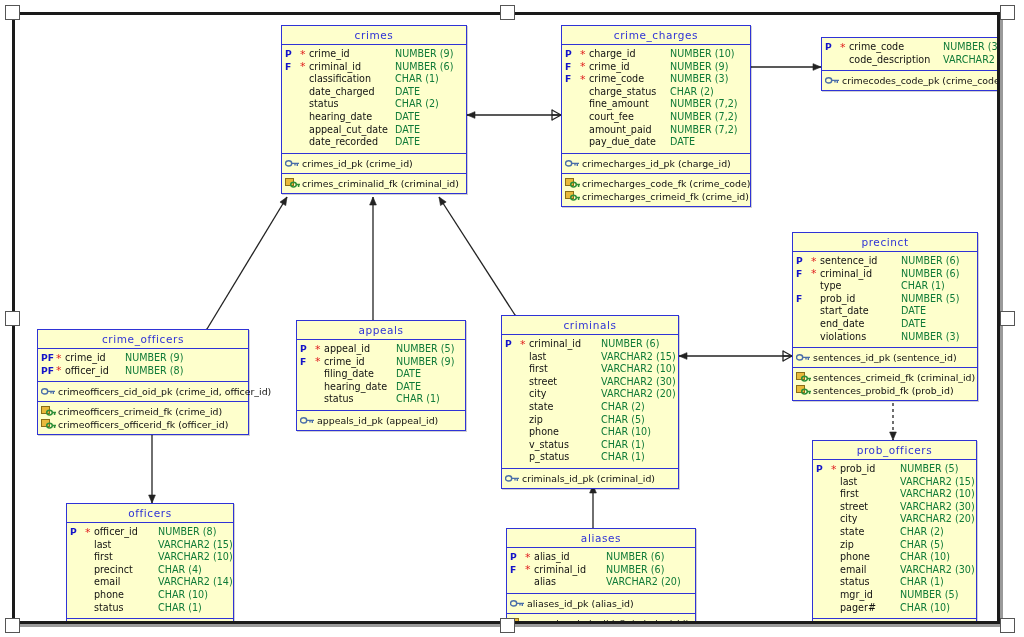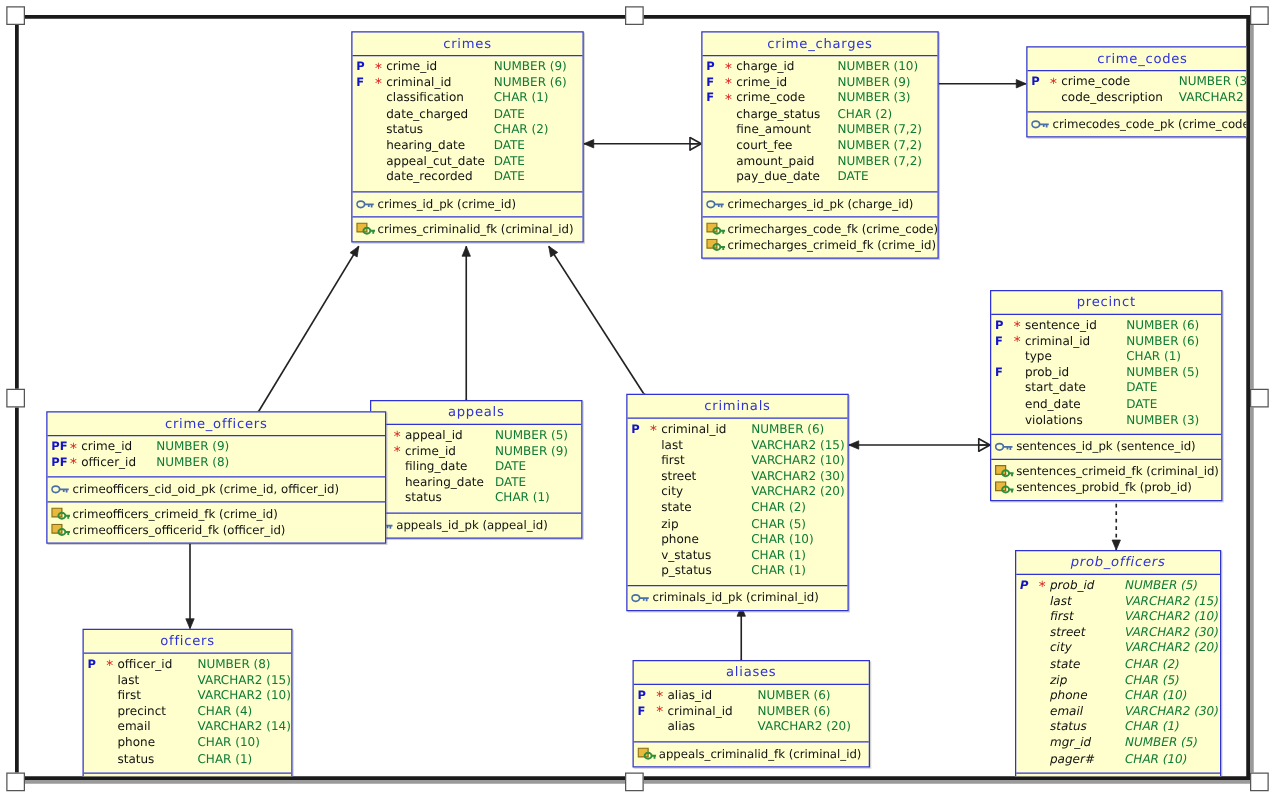--- a/index.html
+++ b/index.html
@@ -266,21 +266,20 @@
                   <rect x="0.5" y="0.5" width="8" height="7" fill="#e8b93c" stroke="#8a6d18" stroke-width="1"></rect>
                   <ellipse cx="8.5" cy="6.6" rx="2.8" ry="2.4" fill="none" stroke="#2f8f3a" stroke-width="1.5"></ellipse>
                   <path d="M11 6.6 L15 6.6 M13.6 6.6 L13.6 9 " stroke="#2f8f3a" stroke-width="1.5" fill="none"></path>
                 </svg>
               </span>
               <span>crimecharges_crimeid_fk (crime_id)</span>
             </div>
           </div>
         </div>
         <div class="entity" style="left: 806px; top: 22px; width: 186px;">
-          <div class="ent-title">crime_codes</div>
           <div class="attrs">
             <div class="attr" style="position:relative;">
               <span class="key">P</span>
               <span class="req">*</span>
               <span class="aname">crime_code</span>
               <span class="atype" style="left:118px">NUMBER (3)</span>
             </div>
             <div class="attr" style="position:relative;">
               <span class="key"></span>
               <span class="req"></span>
@@ -495,21 +494,21 @@
               <span class="ico ico-pk">
                 <svg width="15" height="11" viewBox="0 0 15 11">
                   <ellipse cx="3.6" cy="5.4" rx="3.1" ry="2.6" fill="none" stroke="#4a6ea9" stroke-width="1.4"></ellipse>
                   <path d="M6.6 5.4 L14 5.4 M12.3 5.4 L12.3 8 M10 5.4 L10 7.6" stroke="#4a6ea9" stroke-width="1.4" fill="none"></path>
                 </svg>
               </span>
               <span>appeals_id_pk (appeal_id)</span>
             </div>
           </div>
         </div>
-        <div class="entity" style="left: 22px; top: 314px; width: 272px;">
+        <div class="entity" style="left: 22px; top: 314px; width: 212px;">
           <div class="ent-title">crime_officers</div>
           <div class="attrs">
             <div class="attr" style="position:relative;">
               <span class="key">PF</span>
               <span class="req">*</span>
               <span class="aname">crime_id</span>
               <span class="atype" style="left:84px">NUMBER (9)</span>
             </div>
             <div class="attr" style="position:relative;">
               <span class="key">PF</span>
@@ -617,32 +616,43 @@
             </div>
             <div class="attr" style="position:relative;">
               <span class="key"></span>
               <span class="req"></span>
               <span class="aname">alias</span>
               <span class="atype" style="left:96px">VARCHAR2 (20)</span>
             </div>
           </div>
           <div class="keysec">
             <div class="krow">
+              <span class="ico ico-pk">
+                <svg width="15" height="11" viewBox="0 0 15 11">
+                  <ellipse cx="3.6" cy="5.4" rx="3.1" ry="2.6" fill="none" stroke="#4a6ea9" stroke-width="1.4"></ellipse>
+                  <path d="M6.6 5.4 L14 5.4 M12.3 5.4 L12.3 8 M10 5.4 L10 7.6" stroke="#4a6ea9" stroke-width="1.4" fill="none"></path>
+                </svg>
+              </span>
+              <span>aliases_id_pk (alias_id)</span>
+            </div>
+          </div>
+          <div class="keysec">
+            <div class="krow">
               <span class="ico ico-fk">
                 <svg width="15" height="11" viewBox="0 0 15 11">
                   <rect x="0.5" y="0.5" width="8" height="7" fill="#e8b93c" stroke="#8a6d18" stroke-width="1"></rect>
                   <ellipse cx="8.5" cy="6.6" rx="2.8" ry="2.4" fill="none" stroke="#2f8f3a" stroke-width="1.5"></ellipse>
                   <path d="M11 6.6 L15 6.6 M13.6 6.6 L13.6 9 " stroke="#2f8f3a" stroke-width="1.5" fill="none"></path>
                 </svg>
               </span>
               <span>appeals_criminalid_fk (criminal_id)</span>
             </div>
           </div>
         </div>
-        <div class="entity" style="left: 797px; top: 425px; width: 165px; font-style: italic;">
+        <div class="entity" style="left: 797px; top: 425px; width: 165px;">
           <div class="ent-title">prob_officers</div>
           <div class="attrs">
             <div class="attr" style="position:relative;">
               <span class="key">P</span>
               <span class="req">*</span>
               <span class="aname">prob_id</span>
               <span class="atype" style="left:84px">NUMBER (5)</span>
             </div>
             <div class="attr" style="position:relative;">
               <span class="key"></span>

